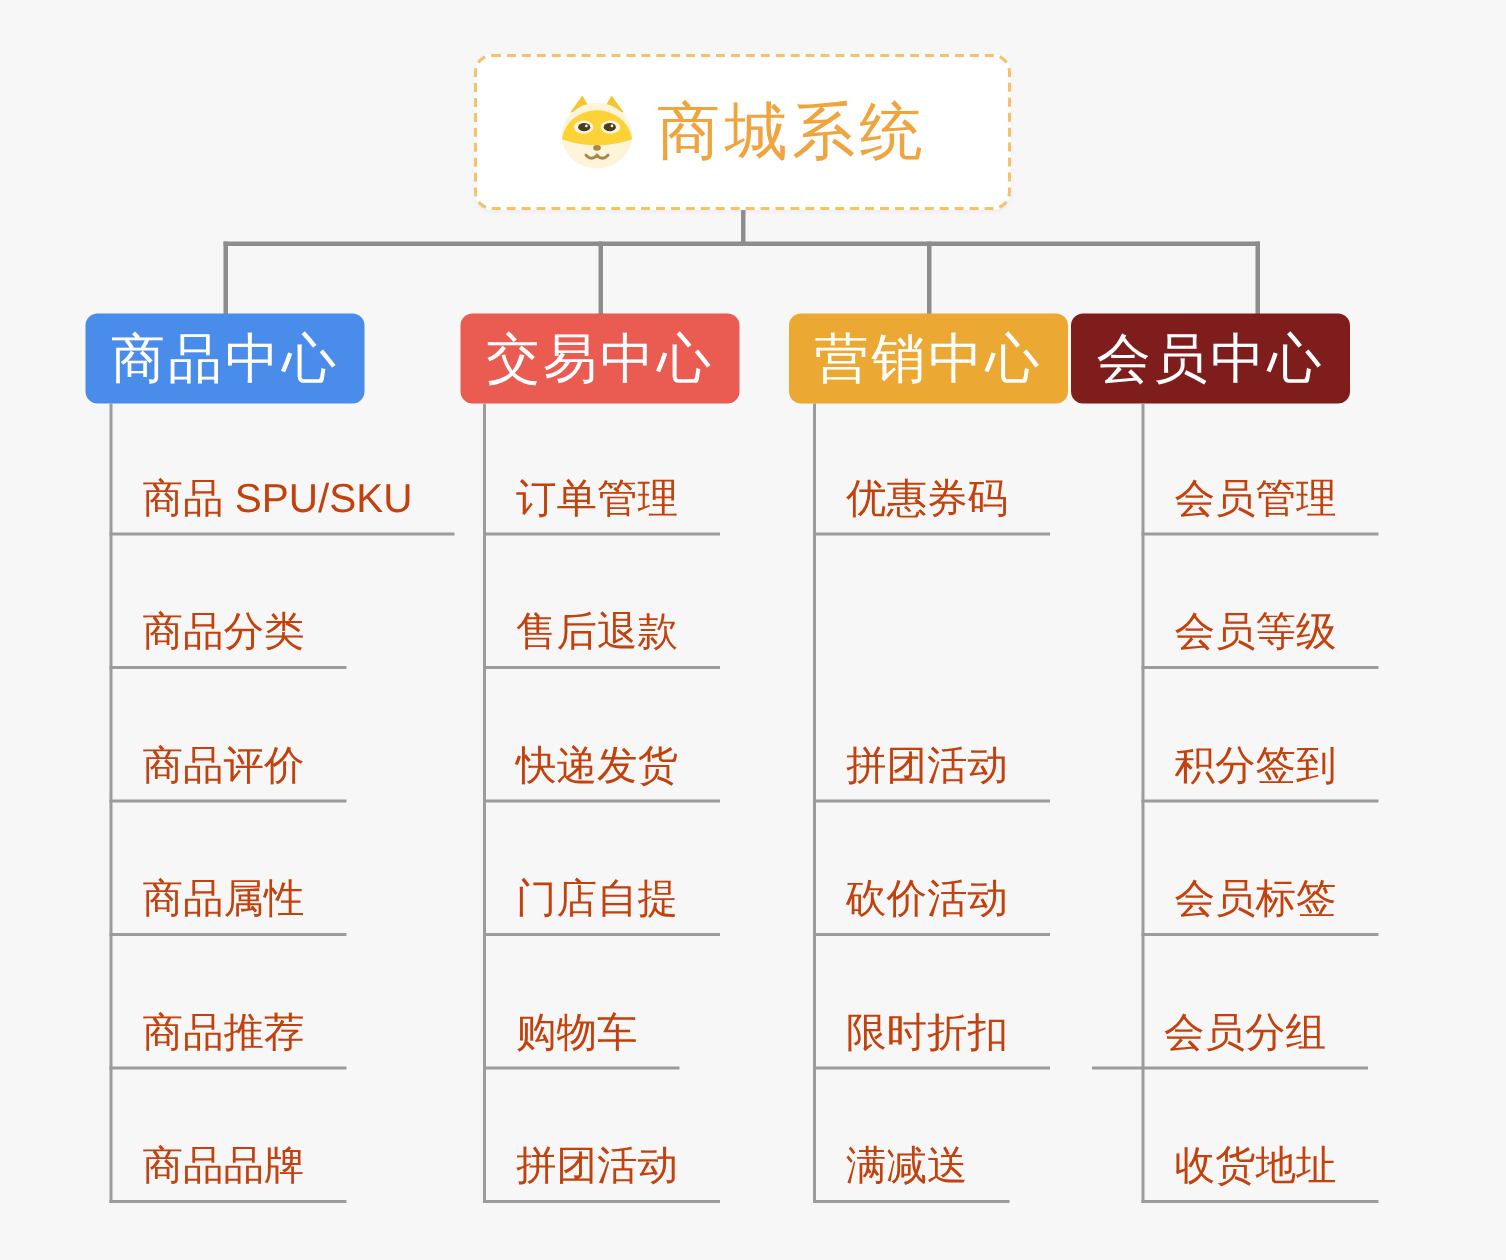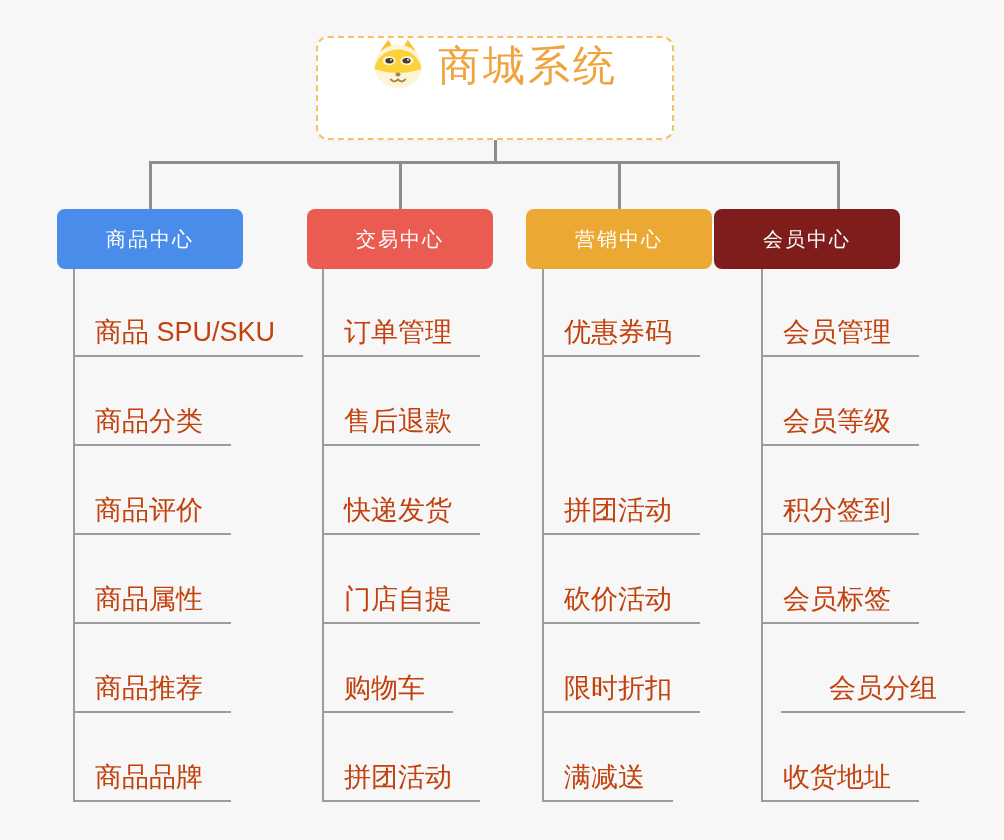--- a/index.html
+++ b/index.html
@@ -24,20 +24,21 @@
     left: 316px;
     top: 36px;
     width: 358px;
     height: 104px;
     background: #ffffff;
     border: 2px dashed #f5c härlig;
     border: 2px dashed #f5c169;
     border-radius: 12px;
     box-sizing: border-box;
     display: flex;
+    align-items: center;
     justify-content: center;
     gap: 14px;
     box-shadow: 0 1px 3px rgba(0,0,0,0.04);
   }
   .root-title {
     font-size: 42px;
     letter-spacing: 3px;
     color: #f0a43e;
     white-space: nowrap;
   }
@@ -61,21 +62,21 @@
     background: #9c9c9c;
   }
   
   .branch-header {
     position: absolute;
     top: 209px;
     width: 186px;
     height: 60px;
     border-radius: 8px;
     color: #ffffff;
-    font-size: 20px;
+    font-size: 36px;
     letter-spacing: 2px;
     display: flex;
     align-items: center;
     justify-content: center;
     white-space: nowrap;
   }
   
   .leaf {
     position: absolute;
     width: fit-content;
@@ -149,16 +150,16 @@
   <div class="leaf" style="left:542px; top:309px;text-align:right;">优惠券码</div>
   <div class="leaf" style="left:542px; top:487px;">拼团活动</div>
   <div class="leaf" style="left:542px; top:576px;">砍价活动</div>
   <div class="leaf" style="left:542px; top:665px;">限时折扣</div>
   <div class="leaf" style="left:542px; top:754px;">满减送</div>
 
   <div class="leaf" style="left:761px; top:309px;">会员管理</div>
   <div class="leaf" style="left:761px; top:398px;">会员等级</div>
   <div class="leaf" style="left:761px; top:487px;">积分签到</div>
   <div class="leaf" style="left:761px; top:576px;">会员标签</div>
-  <div class="leaf" style="left:781px; top:665px;padding-left:48px;">会员分组</div>
+  <div class="leaf" style="left:728px; top:665px;padding-left:48px;">会员分组</div>
   <div class="leaf" style="left:761px; top:754px;">收货地址</div>
 
 </div>
 
 </body></html>

